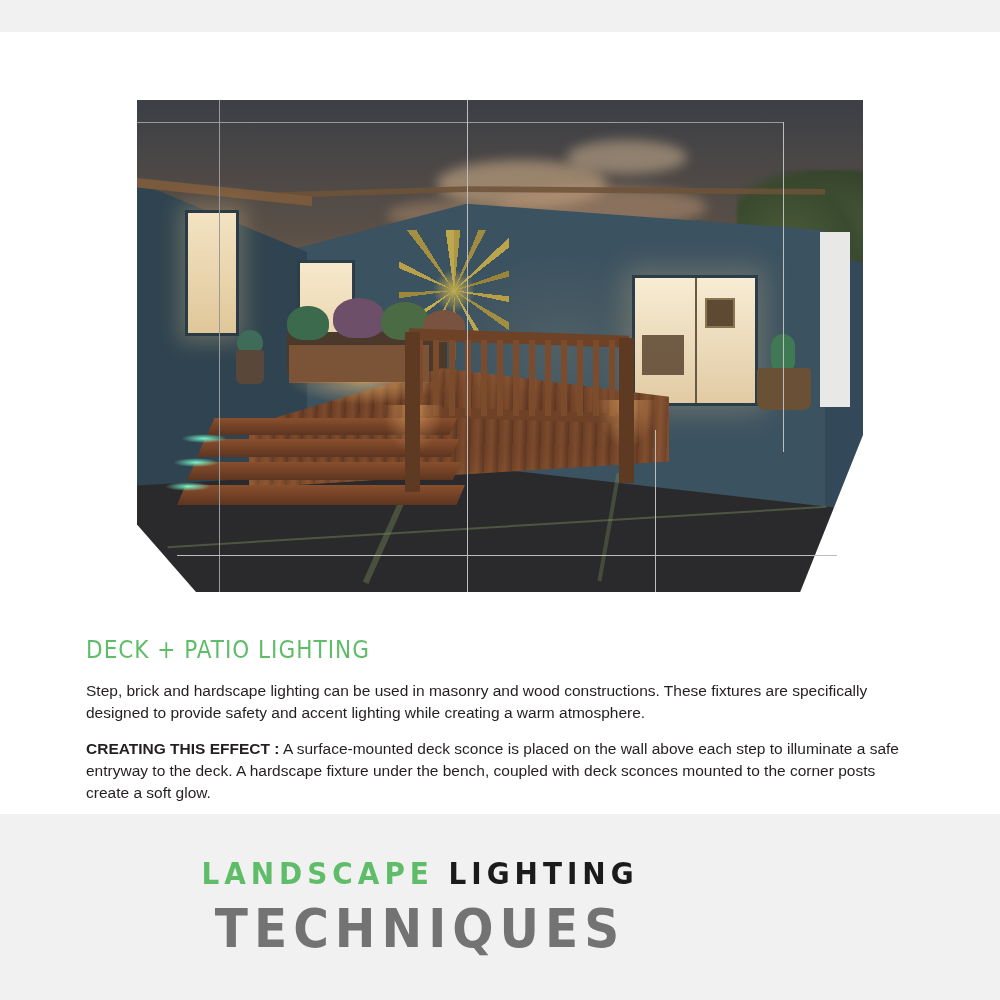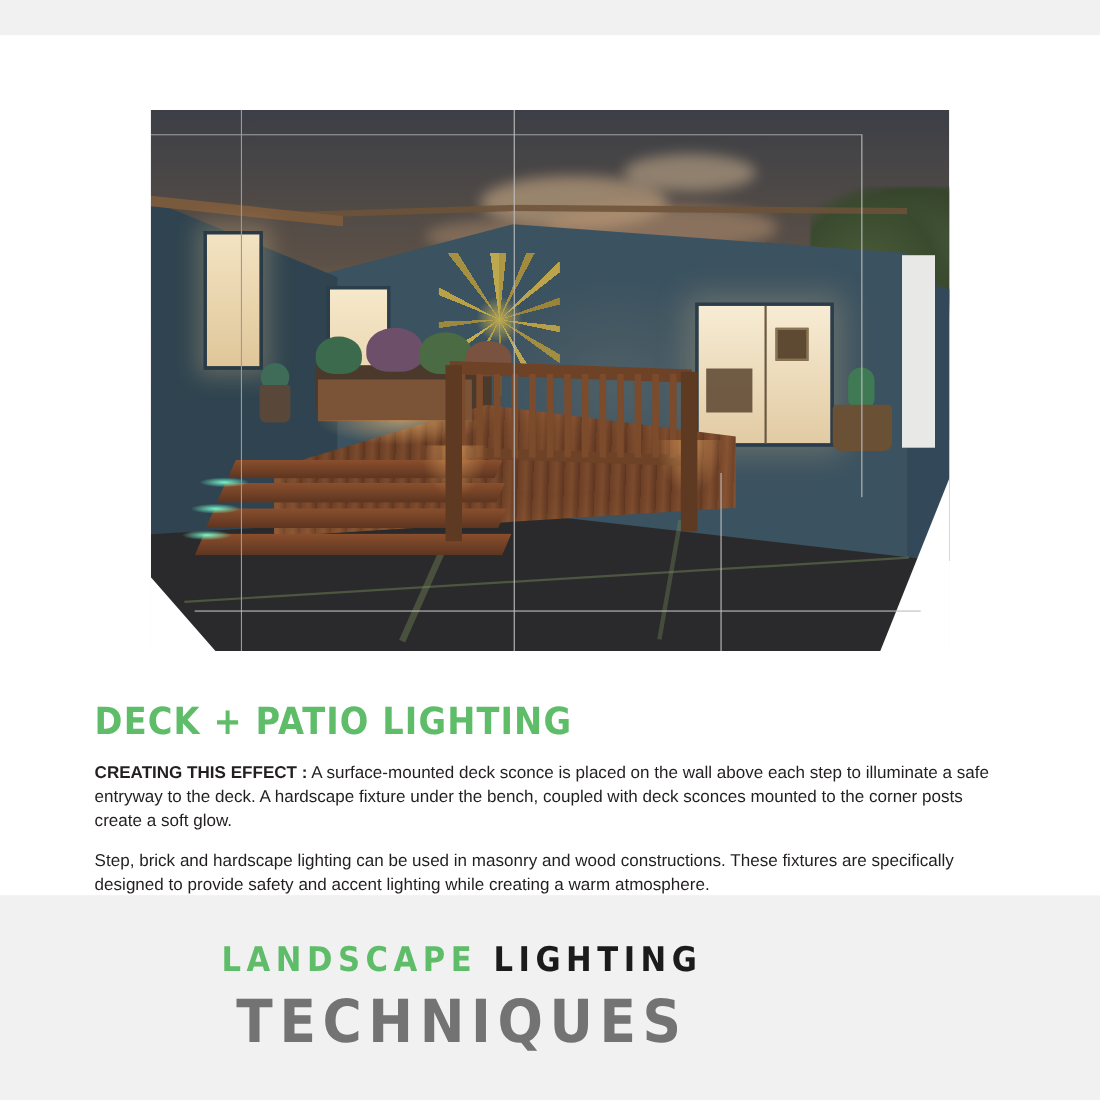--- a/index.html
+++ b/index.html
@@ -364,22 +364,22 @@
   
   .content {
     position: absolute;
     left: 86px;
     top: 604px;
     width: 828px;
   }
   .headline {
     margin: 0 0 16px 0;
     font-family: "DejaVu Sans Condensed", "Liberation Sans Narrow", "Liberation Sans", sans-serif;
-    font-size: 34px;
-    font-weight: 700;
+    font-size: 24px;
+    font-weight: 400;
     letter-spacing: 1px;
     color: #5fbd6a;
     text-transform: uppercase;
   }
   .body-text {
     margin: 0 0 14px 0;
     font-size: 15.5px;
     line-height: 1.42;
     color: #231f20;
   }
@@ -506,23 +506,23 @@
         <div class="guide v guide-thin" style="left:330px; top:0px; height:492px;"></div>
         <div class="guide v guide-thin" style="left:518px; top:330px; height:162px;"></div>
         <div class="guide h guide-thin" style="left:40px; top:455px; width:660px;"></div>
         <div class="guide v guide-thin" style="left:646px; top:22px; height:330px;"></div>
       </div>
     </div>
 
     <div class="content">
       <h1 class="headline">DECK + PATIO LIGHTING</h1>
 
+      <p class="body-text">Step, brick and hardscape lighting can be used in masonry and wood constructions. These fixtures are specifically designed to provide safety and accent lighting while creating a warm atmosphere.</p>
+
       <p class="body-text"><strong>CREATING THIS EFFECT :</strong><span> A surface-mounted deck sconce is placed on the wall above each step to illuminate a safe entryway to the deck. A hardscape fixture under the bench, coupled with deck sconces mounted to the corner posts create a soft glow.</span></p>
-
-      <p class="body-text">Step, brick and hardscape lighting can be used in masonry and wood constructions. These fixtures are specifically designed to provide safety and accent lighting while creating a warm atmosphere.</p>
     </div>
 
   </div>
 
   <div class="footer">
     <div class="footer-line1">
       <span class="fl-green">LANDSCAPE</span>
       <span class="fl-dark">LIGHTING</span>
     </div>
     <div class="footer-line2">TECHNIQUES</div>

